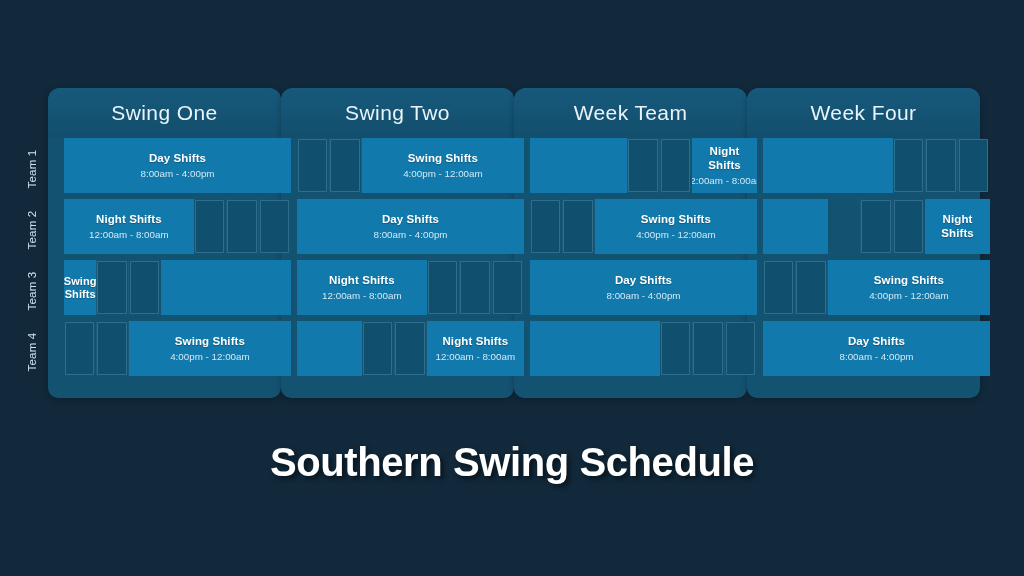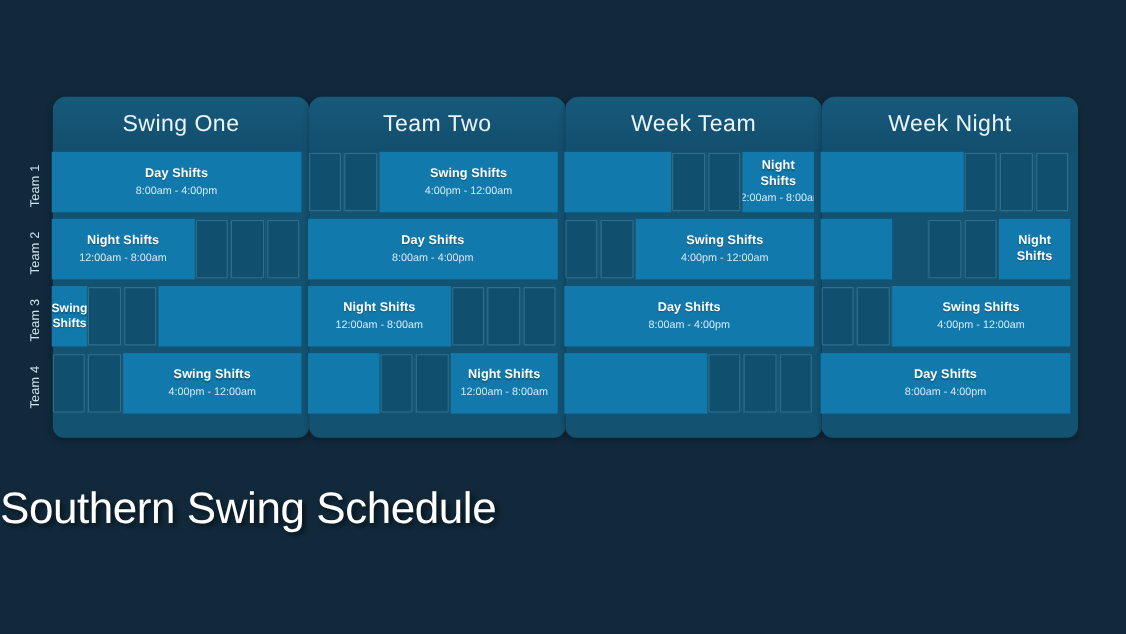--- a/index.html
+++ b/index.html
@@ -73,21 +73,21 @@
     color: #e9f4fa;
     font-size: 21px;
     font-weight: 300;
     letter-spacing: .4px;
     background: linear-gradient(180deg,#17597b 0%, #134e6d 100%);
   }
 
   
   #rows {
     position: absolute;
-    left: 47px;
+    left: 64px;
     top: 138px;
     width: 932px;
     height: 244px;
   }
   .row {
     position: absolute;
     left: 0;
     width: 932px;
     height: 55px;
   }
@@ -162,23 +162,24 @@
     border: 1px solid rgba(120,185,215,.30);
     border-radius: 1px;
   }
 
   
   #title {
     position: absolute;
     left: 0;
     top: 440px;
     width: 1024px;
+    text-align: center;
     color: #ffffff;
     font-size: 40px;
-    font-weight: normal;
+    font-weight: bold;
     letter-spacing: -.4px;
     text-shadow: 3px 3px 5px rgba(0,0,0,.55);
     font-family: "Liberation Sans", sans-serif;
   }
 </style>
 </head>
 <body>
 
 <div id="stage">
 
@@ -194,27 +195,27 @@
       </div>
     <div class="team-label" style="top:183px">
         <span>Team 4</span>
       </div>
   </div>
 
   <div class="week-card w0">
     <div class="week-header">Swing One</div>
   </div>
   <div class="week-card w1">
-    <div class="week-header">Team Two</div>
+    <div class="week-header">Swing Two</div>
   </div>
   <div class="week-card w2">
     <div class="week-header">Week Team</div>
   </div>
   <div class="week-card w3">
-    <div class="week-header">Week Night</div>
+    <div class="week-header">Week Four</div>
   </div>
 
   <div id="rows">
       <div class="row r0">
         <div class="weekzone z0">
           <div class="daycells">
             <div class="daycell"></div>
             <div class="daycell"></div>
             <div class="daycell"></div>
             <div class="daycell"></div>

